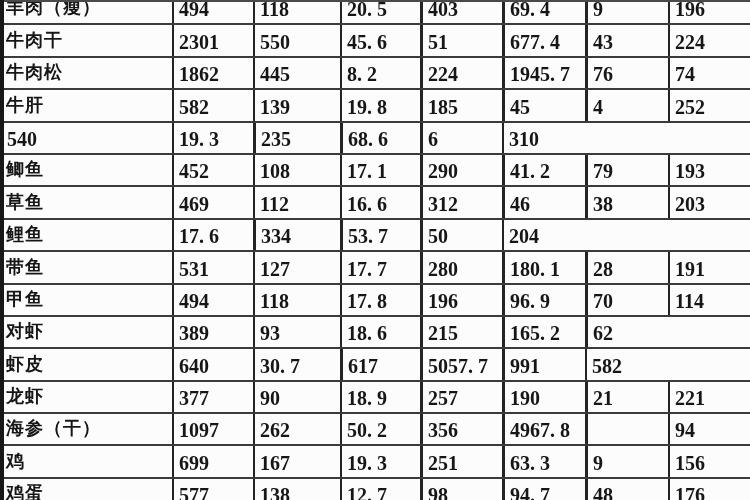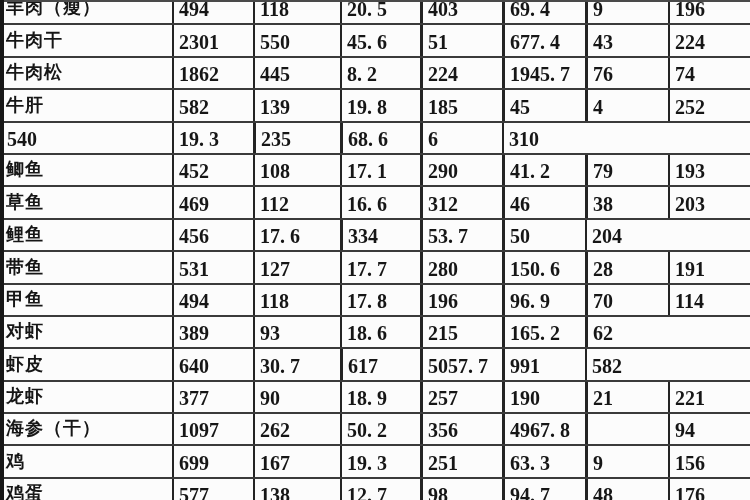--- a/index.html
+++ b/index.html
@@ -142,35 +142,34 @@
     <div class="cell num c2">112</div>
     <div class="cell num c3">16. 6</div>
     <div class="cell num c4">312</div>
     <div class="cell num c5">46</div>
     <div class="cell num c6">38</div>
     <div class="cell num c7">203</div>
   </div>
 
   <div class="row">
     <div class="cell name">鲤鱼</div>
-    <div class="cell num c1">456</div>
     <div class="cell num c3">17. 6</div>
     <div class="cell num c4">334</div>
     <div class="cell num c5">53. 7</div>
     <div class="cell num c6">50</div>
     <div class="cell num c7">204</div>
   </div>
 
   <div class="row">
     <div class="cell name">带鱼</div>
     <div class="cell num c1">531</div>
     <div class="cell num c2">127</div>
     <div class="cell num c3">17. 7</div>
     <div class="cell num c4">280</div>
-    <div class="cell num c5">150. 6</div>
+    <div class="cell num c5">180. 1</div>
     <div class="cell num c6">28</div>
     <div class="cell num c7">191</div>
   </div>
 
   <div class="row">
     <div class="cell name">甲鱼</div>
     <div class="cell num c1">494</div>
     <div class="cell num c2">118</div>
     <div class="cell num c3">17. 8</div>
     <div class="cell num c4">196</div>

